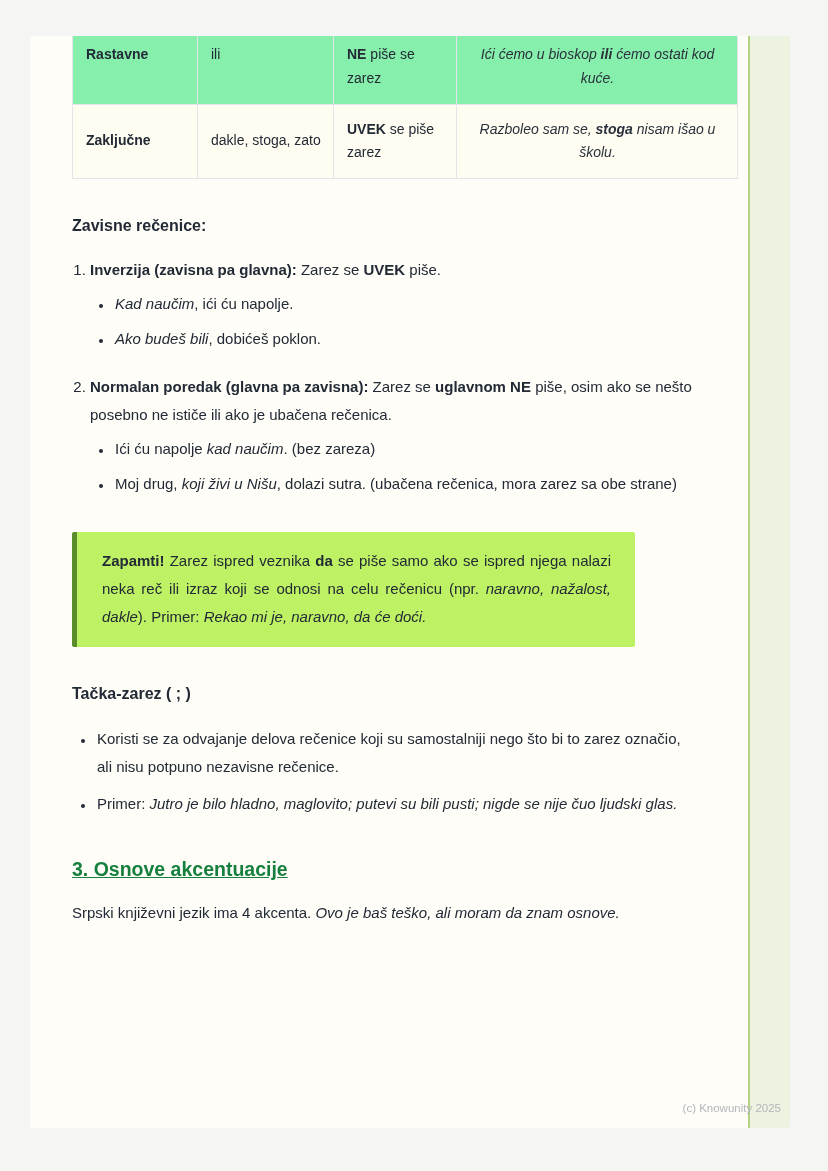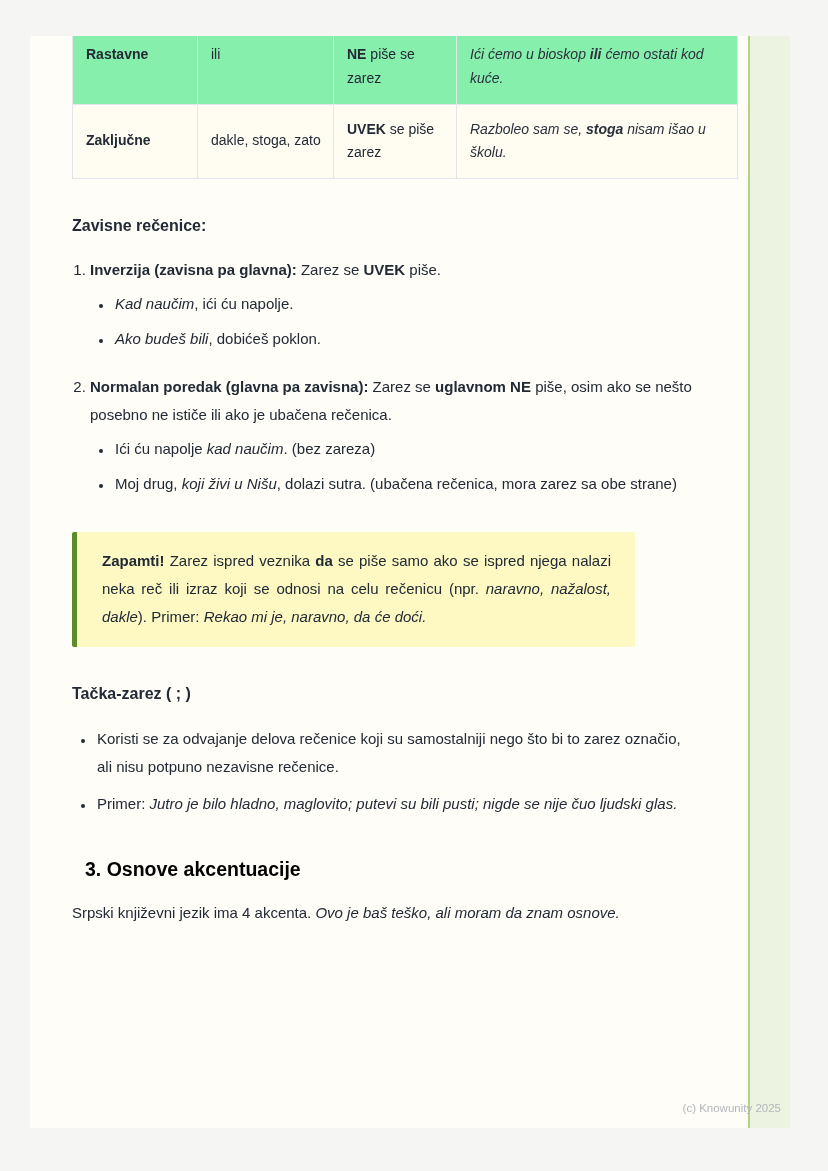--- a/index.html
+++ b/index.html
@@ -43,21 +43,21 @@
   }
   table.conj td {
     border: 1px solid #e2e5e9;
     vertical-align: middle;
     padding: 13px 12px 13px 13px;
   }
   table.conj tr.cut td { border-top: none; vertical-align: top; padding-top: 7px; }
   td.c-type  { width: 99px;  font-weight: 700; }
   td.c-conj  { width: 110px; }
   td.c-rule  { width: 97px;  padding-right: 9px; }
-  td.c-ex    { width: 255px; padding-right: 45px; color: #2a313c; }
+  td.c-ex    { width: 255px; padding-right: 45px; color: #2a313c; text-align: center; }
   tr.bg-gray  td { background: #86efac; }
   tr.bg-cream td { background: #fffdf2; }
   
   .h-bold {
     font-size: 16px; font-weight: 700;
     margin: 34px 0 0 0; line-height: 1.6;
   }
   ol.main-list {
     margin: 17px 0 0 0;
     padding-left: 18px;
@@ -69,42 +69,43 @@
     list-style: disc;
     margin: 6px 0 0 0;
     padding-left: 23px;
   }
   ul.sub-list > li { margin-bottom: 8px; padding-left: 2px; }
   ul.sub-list > li::marker { font-size: 12px; }
   .callout {
     margin-top: 34px;
     width: 563px;
     box-sizing: border-box;
-    background: #fef9c3;
+    background: #bef264;
     border-left: 5px solid #5a8c2c;
     border-radius: 2px;
     padding: 15px 24px 17px 25px;
   }
   .callout-text {
     font-size: 15px; line-height: 1.85;
     text-align: justify;
   }
   ul.top-list {
     list-style: disc;
     margin: 18px 0 0 0;
     padding-left: 23px;
     font-size: 15px; line-height: 1.85;
   }
   ul.top-list > li { margin-bottom: 10px; padding-left: 2px; }
   ul.top-list > li::marker { font-size: 12px; }
   .h-green {
-    margin: 38px 0 0 13px;
+    margin: 38px 0 0 0;
     font-size: 19.5px; font-weight: 700;
-    color: #000000;
+    color: #15803d;
     line-height: 1.4;
+    text-decoration: underline;
   }
   .closing-par {
     margin: 16px 0 0 0;
     font-size: 15px; line-height: 1.9;
     text-align: justify;
     width: 620px;
   }
   .footer {
     position: absolute;
     right: 9px; bottom: 14px;

